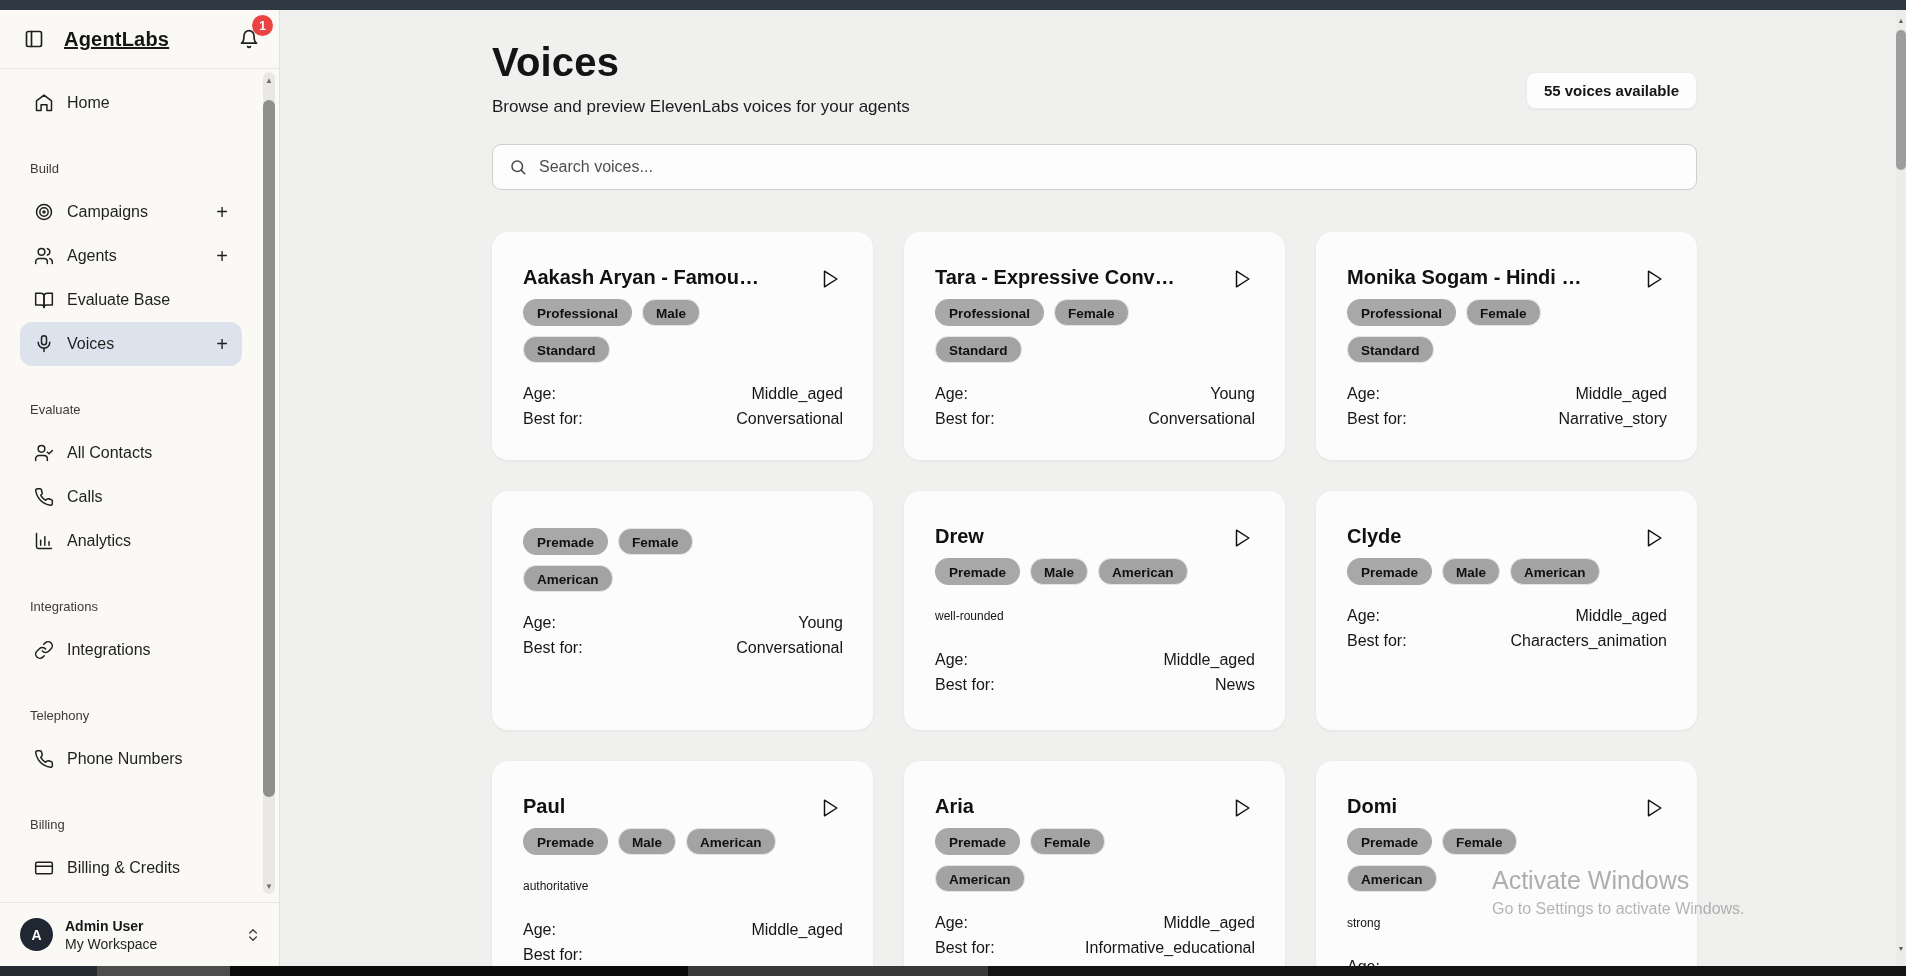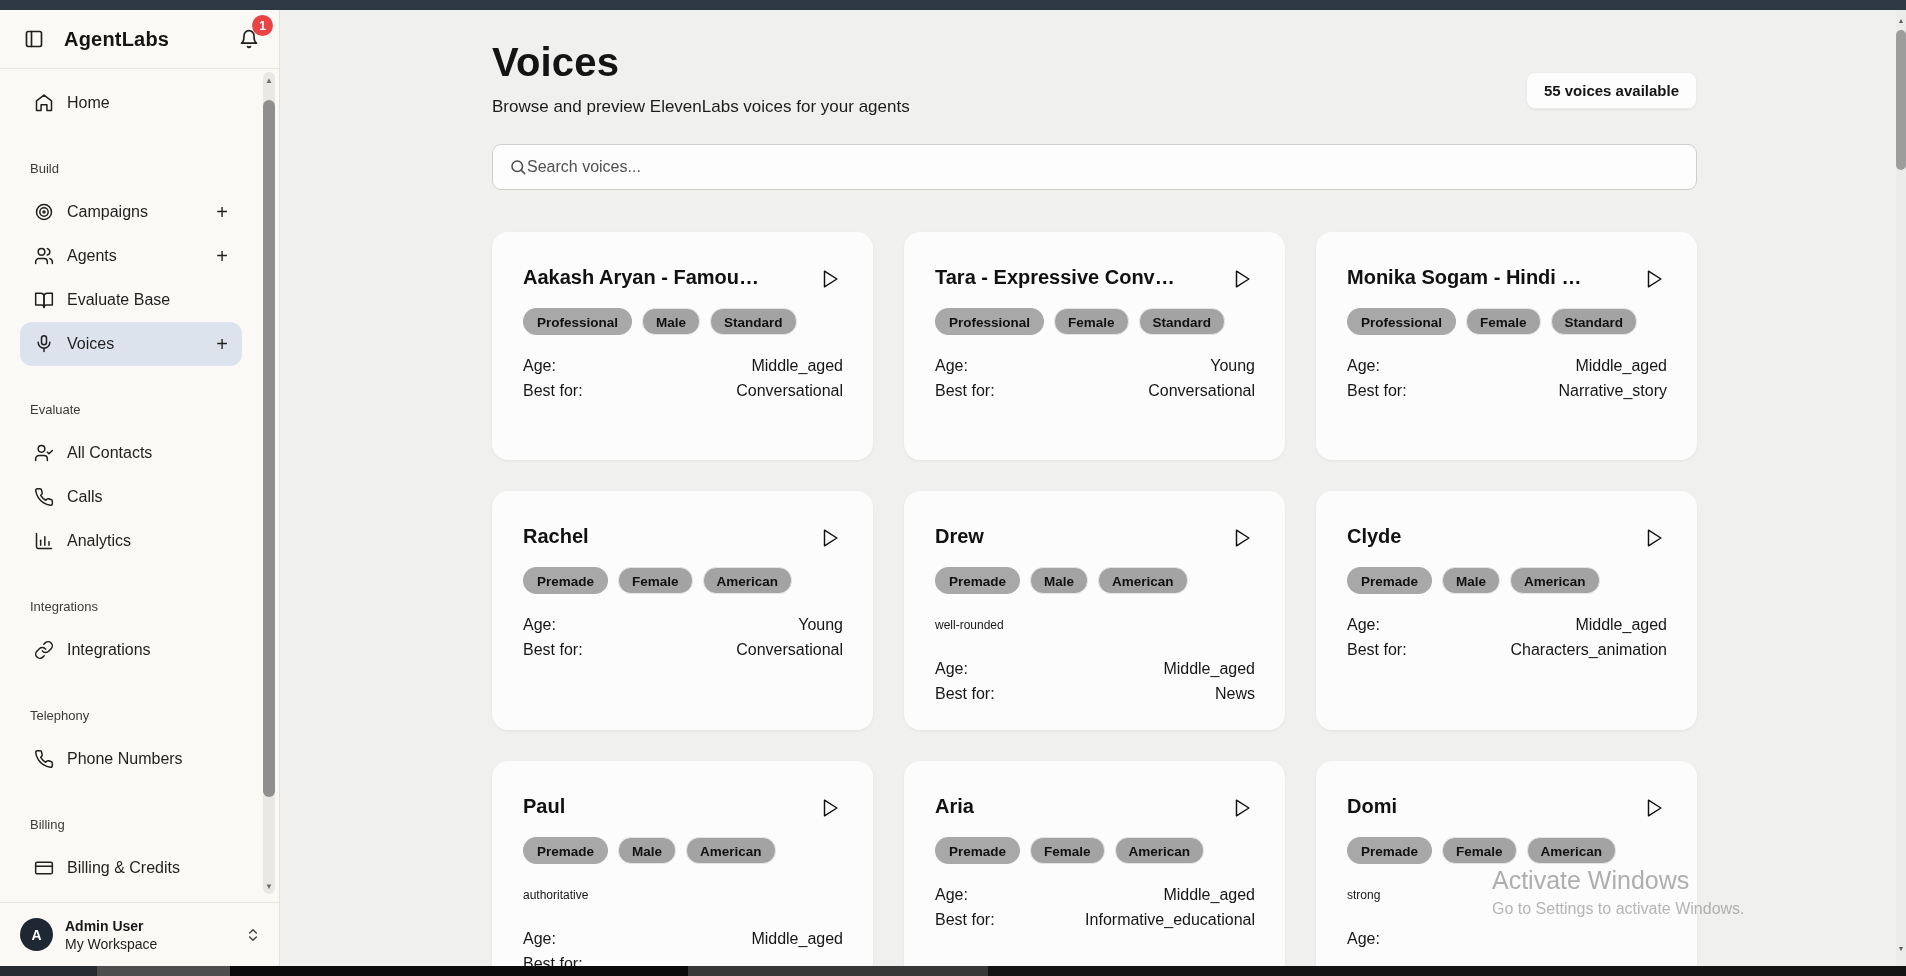--- a/index.html
+++ b/index.html
@@ -9,21 +9,21 @@
   .topbar { position:absolute; left:0; top:0; width:1906px; height:10px; background:#2e3944; z-index:60; }
   .taskbar { position:absolute; left:0; top:966px; width:1906px; height:10px; background:#141414; z-index:60; }
   .taskbar .seg { position:absolute; top:0; height:10px; }
 
   .app { position:absolute; left:0; top:10px; width:1906px; height:956px; display:flex; }
 
   
   .sidebar { position:relative; width:280px; height:956px; background:#faf9f5;
              border-right:1px solid #e4e2dd; flex:0 0 280px; }
   .sidebar-header { height:59px; display:flex; align-items:center; padding:0 18px 0 24px;
-                    border-bottom:1px solid #e7e5e0; }
+                    border-bottom:1px solid #e7e5e0;text-decoration:underline; }
   .icon { display:inline-flex; align-items:center; justify-content:center; color:#1f1f1f; }
   .icon svg { display:block; }
   .brand { font-size:20px; font-weight:bold; margin-left:20px; letter-spacing:.2px; color:#141414; }
   .bell-wrap { position:relative; margin-left:auto; width:24px; height:24px; display:flex;
                align-items:center; justify-content:center; cursor:pointer; }
   .notif { position:absolute; right:-12px; top:-12px; width:21px; height:21px; border-radius:50%;
            background:#ea4343; color:#fff; font-size:12px; font-weight:bold;
            display:flex; align-items:center; justify-content:center; }
 
   .sidebar-nav { position:absolute; left:0; right:30px; top:59px; bottom:64px; padding:12px 0 0 20px; }
@@ -57,32 +57,32 @@
   .page-head { display:flex; align-items:flex-start; justify-content:space-between; padding-top:30px; }
   h1.page-title { font-size:40px; font-weight:800; color:#141414; letter-spacing:.2px; }
   .page-sub { font-size:17px; color:#1c1c1c; margin-top:12px; }
   .count-badge { margin-top:32px; background:#fdfdfd; border:1px solid #ececea; border-radius:9px;
                  padding:9px 17px; font-size:15px; font-weight:bold; color:#141414;
                  box-shadow:0 1px 2px rgba(0,0,0,.05); white-space:nowrap; }
 
   .searchbar { margin-top:27px; height:46px; background:#fdfdfd; border:1px solid #cfcfcc; border-radius:9px;
                display:flex; align-items:center; padding:0 16px; }
   .searchbar input { border:none; outline:none; background:transparent; font-size:16px; color:#222;
-                     width:100%; font-family:"Liberation Sans", sans-serif; }
+                     margin-left:12px; width:100%; font-family:"Liberation Sans", sans-serif; }
   .searchbar input::placeholder { color:#4f4f4f; opacity:1; }
 
   .grid { margin-top:42px; display:grid; grid-template-columns:repeat(3, 1fr); gap:31px;
           grid-template-rows:228px 239px 240px; }
   .card { background:#fcfcfc; border-radius:16px; box-shadow:0 1px 3px rgba(0,0,0,.06);
           padding:34px 30px 28px 31px; overflow:hidden; position:relative; }
   .card-top { display:flex; justify-content:space-between; align-items:flex-start; }
   .card-title { font-size:20px; font-weight:bold; color:#111; white-space:nowrap; overflow:hidden; max-width:285px; }
   .play-btn { width:34px; height:34px; margin:-4px -4px 0 0; display:flex; align-items:center;
               justify-content:center; cursor:pointer; background:transparent; border:none; }
-  .badges { margin-top:12px; display:flex; gap:10px; align-items:flex-start; }
+  .badges { margin-top:3px; display:flex; flex-direction:column; gap:10px; align-items:flex-start; }
   .badge-line { display:flex; gap:10px; }
   .badge { height:27px; line-height:27px; padding:0 13px; border-radius:13px; font-size:13.5px;
            font-weight:bold; color:#111; background:#a3a3a3; border:1px solid #e5e5e3; white-space:nowrap; }
   .badge.solid { background:#a8a8a8; border-color:#a8a8a8; }
   .card-desc { margin-top:24px; font-size:12px; color:#161616; }
   .card-meta { margin-top:18px; }
   .card-desc + .card-meta { margin-top:24px; }
   .meta-row { display:flex; justify-content:space-between; font-size:16px; line-height:25px; color:#161616; }
 
   .watermark { position:absolute; left:1212px; top:856px; pointer-events:none; z-index:40; }
@@ -366,30 +366,20 @@
                 <span>Age:</span>
                 <span>Middle_aged</span>
               </div>
               <div class="meta-row">
                 <span>Best for:</span>
                 <span>Narrative_story</span>
               </div>
             </div>
           </div>
           <div class="card">
-            <div class="card-top">
-              <div class="card-title">Rachel</div>
-              <button class="play-btn">
-                <span class="icon">
-                  <svg width="22" height="22" viewBox="0 0 24 24" fill="none" stroke="#111" stroke-width="1.6" stroke-linejoin="round">
-                    <polygon points="6 3.5 19.5 12 6 20.5"></polygon>
-                  </svg>
-                </span>
-              </button>
-            </div>
             <div class="badges">
               <div class="badge-line">
                 <span class="badge solid">Premade</span>
                 <span class="badge">Female</span>
               </div>
               <div class="badge-line">
                 <span class="badge">American</span>
               </div>
             </div>
             <div class="card-meta">

